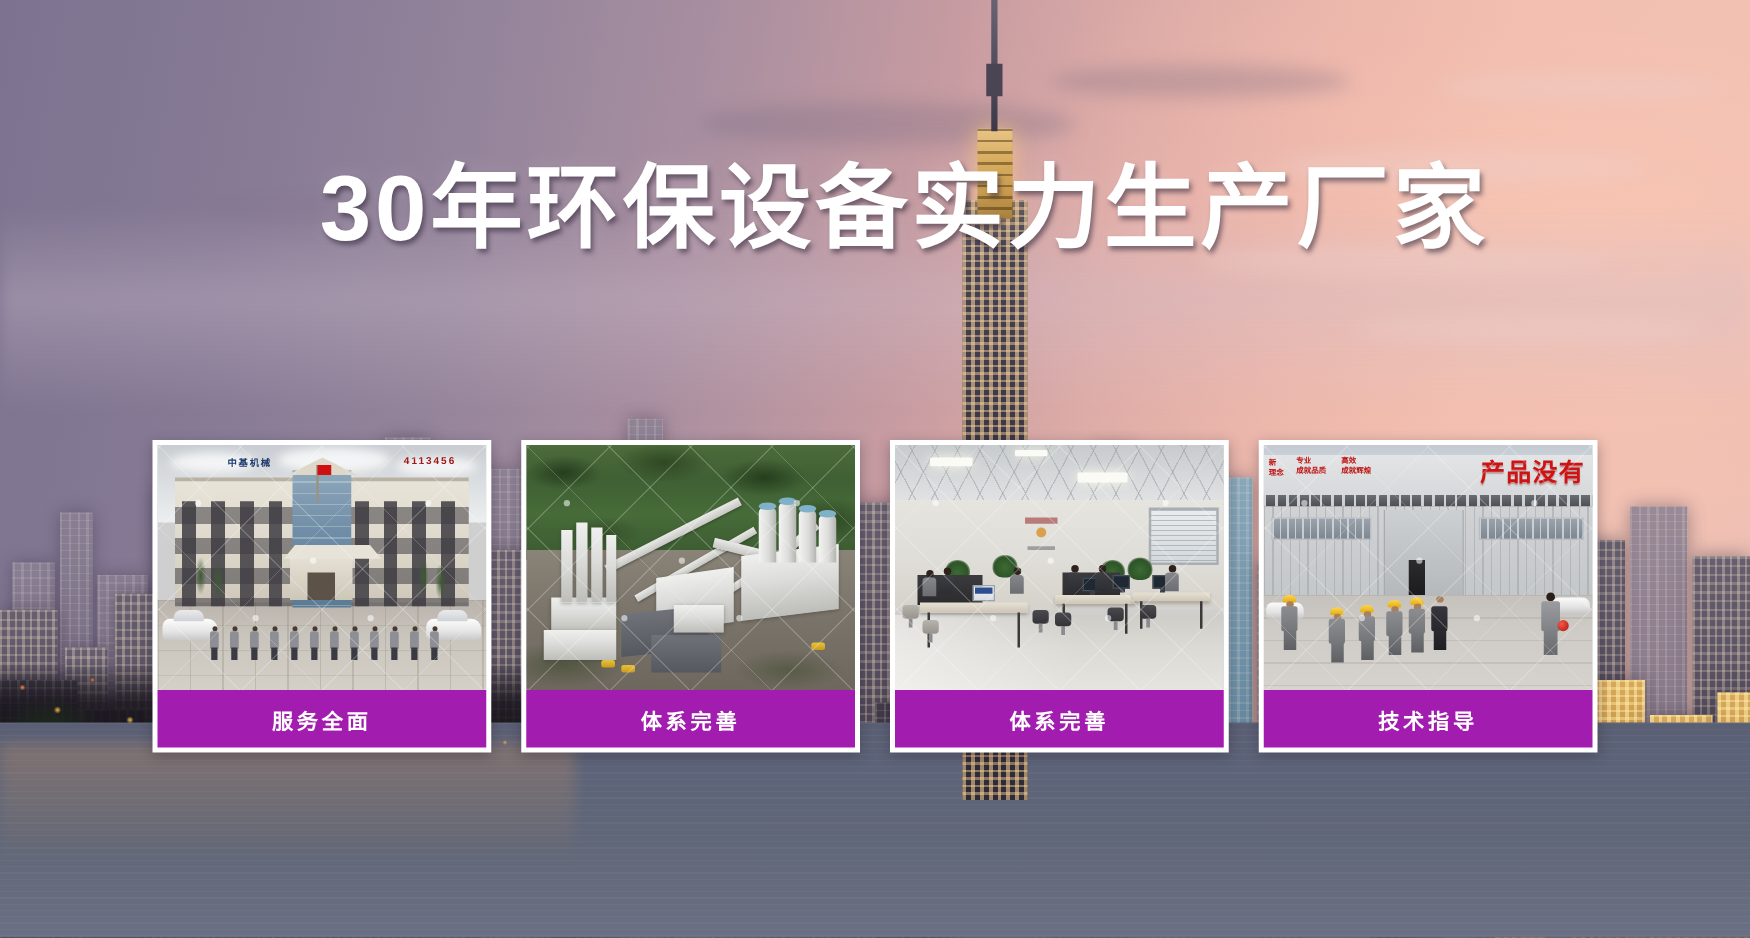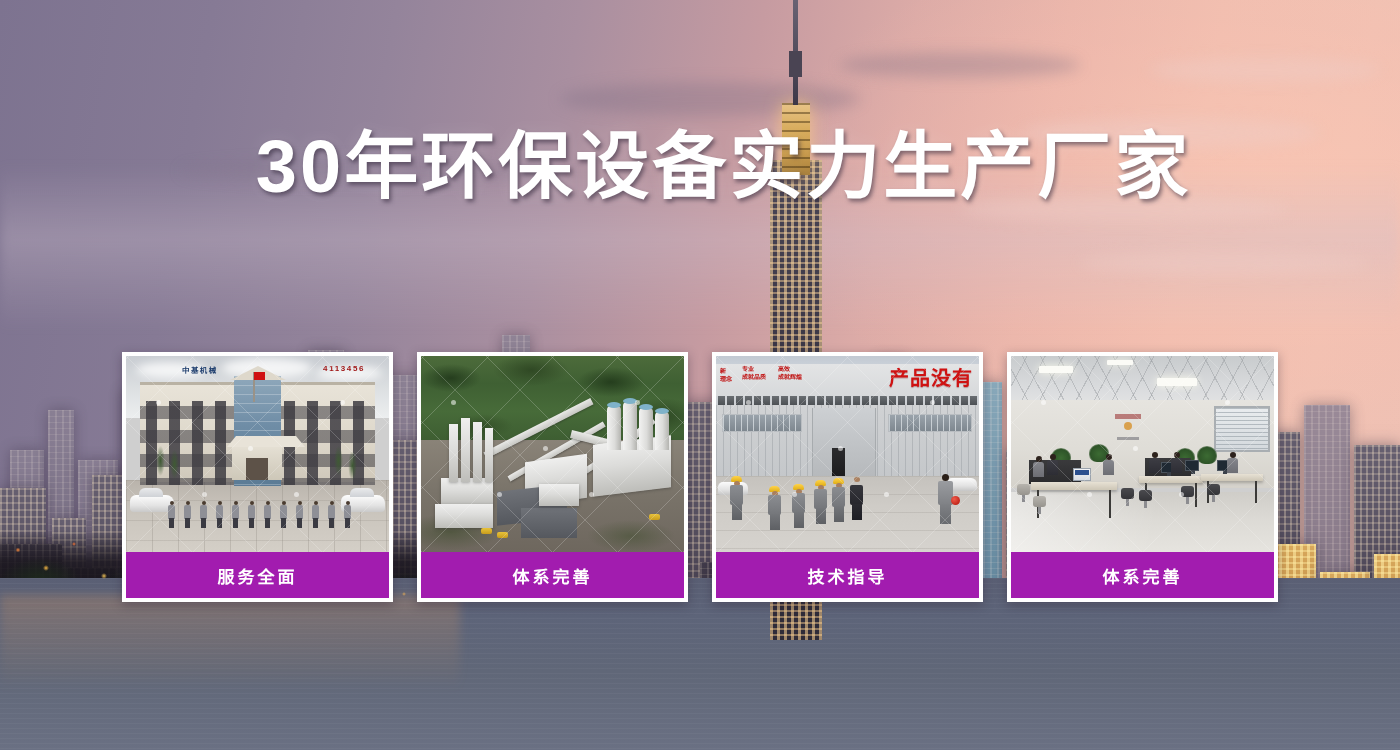--- a/index.html
+++ b/index.html
@@ -745,93 +745,20 @@
         <div class="wm-dot" style="left:122px; top:90px;"></div>
         <div class="wm-dot" style="left:214px; top:44px;"></div>
         <div class="wm-dot" style="left:76px; top:136px;"></div>
         <div class="wm-dot" style="left:168px; top:136px;"></div>
       </div>
       <div class="card-caption">体系完善</div>
     </div>
 
     <div class="card">
       <div class="card-photo">
-        <div class="p4-sky"></div>
-        <div class="p4-fac"></div>
-        <div class="p4-roofband"></div>
-
-        <div class="p4-red1">产品没有</div>
-        <div class="p4-small" style="left:4px;  top:12px;">新<br>理念</div>
-        <div class="p4-small" style="left:26px; top:10px;">专业<br>成就品质</div>
-        <div class="p4-small" style="left:62px; top:10px;">高效<br>成就辉煌</div>
-
-        <div class="p4-strip"></div>
-        <div class="p4-gate"></div>
-        <div class="p4-door"></div>
-        <div class="p4-winrow" style="left:6px;   top:58px; width:80px;"></div>
-        <div class="p4-winrow" style="left:172px; top:58px; width:84px;"></div>
-
-        <div class="p4-ground"></div>
-        <div class="p4-car" style="left:2px;   top:126px;"></div>
-        <div class="p4-car" style="right:2px;  top:122px;"></div>
-
-        <div class="p4-worker" style="left:14px;  top:120px;">
-            <i class="helm"></i>
-            <i class="hd"></i>
-            <i class="bd"></i>
-            <i class="lg"></i>
-          </div>
-        <div class="p4-worker" style="left:52px;  top:130px;">
-            <i class="helm"></i>
-            <i class="hd"></i>
-            <i class="bd"></i>
-            <i class="lg"></i>
-          </div>
-        <div class="p4-worker" style="left:76px;  top:128px;">
-            <i class="helm"></i>
-            <i class="hd"></i>
-            <i class="bd"></i>
-            <i class="lg"></i>
-          </div>
-        <div class="p4-worker" style="left:98px;  top:124px;">
-            <i class="helm"></i>
-            <i class="hd"></i>
-            <i class="bd"></i>
-            <i class="lg"></i>
-          </div>
-        <div class="p4-worker" style="left:116px; top:122px;">
-            <i class="helm"></i>
-            <i class="hd"></i>
-            <i class="bd"></i>
-            <i class="lg"></i>
-          </div>
-        <div class="p4-worker nohat dark" style="left:134px; top:120px;">
-            <i class="hd"></i>
-            <i class="bd"></i>
-            <i class="lg"></i>
-          </div>
-        <div class="p4-mgr" style="right:26px; top:118px;">
-            <i class="hd"></i>
-            <i class="bd"></i>
-            <i class="lg"></i>
-            <i class="helmet"></i>
-          </div>
-
-        <div class="wm"></div>
-        <div class="wm-dot" style="left:30px; top:44px;"></div>
-        <div class="wm-dot" style="left:122px; top:90px;"></div>
-        <div class="wm-dot" style="left:214px; top:44px;"></div>
-        <div class="wm-dot" style="left:76px; top:136px;"></div>
-        <div class="wm-dot" style="left:168px; top:136px;"></div>
-      </div>
-      <div class="card-caption">技术指导</div>
-    </div>
-
-    <div class="card">
-      <div class="card-photo">
         <div class="p3-ceil"></div>
         <div class="p3-light" style="left:28px;  top:10px; width:34px; height:7px;"></div>
         <div class="p3-light" style="left:146px; top:22px; width:40px; height:8px;"></div>
         <div class="p3-light" style="left:96px;  top:4px;  width:26px; height:5px;"></div>
         <div class="p3-wall"></div>
         <div class="p3-floor"></div>
         <div class="p3-window"></div>
 
         <div class="p3-poster">
             <i class="tx"></i>
@@ -917,14 +844,87 @@
         <div class="wm"></div>
         <div class="wm-dot" style="left:30px; top:44px;"></div>
         <div class="wm-dot" style="left:122px; top:90px;"></div>
         <div class="wm-dot" style="left:214px; top:44px;"></div>
         <div class="wm-dot" style="left:76px; top:136px;"></div>
         <div class="wm-dot" style="left:168px; top:136px;"></div>
       </div>
       <div class="card-caption">体系完善</div>
     </div>
 
+    <div class="card">
+      <div class="card-photo">
+        <div class="p4-sky"></div>
+        <div class="p4-fac"></div>
+        <div class="p4-roofband"></div>
+
+        <div class="p4-red1">产品没有</div>
+        <div class="p4-small" style="left:4px;  top:12px;">新<br>理念</div>
+        <div class="p4-small" style="left:26px; top:10px;">专业<br>成就品质</div>
+        <div class="p4-small" style="left:62px; top:10px;">高效<br>成就辉煌</div>
+
+        <div class="p4-strip"></div>
+        <div class="p4-gate"></div>
+        <div class="p4-door"></div>
+        <div class="p4-winrow" style="left:6px;   top:58px; width:80px;"></div>
+        <div class="p4-winrow" style="left:172px; top:58px; width:84px;"></div>
+
+        <div class="p4-ground"></div>
+        <div class="p4-car" style="left:2px;   top:126px;"></div>
+        <div class="p4-car" style="right:2px;  top:122px;"></div>
+
+        <div class="p4-worker" style="left:14px;  top:120px;">
+            <i class="helm"></i>
+            <i class="hd"></i>
+            <i class="bd"></i>
+            <i class="lg"></i>
+          </div>
+        <div class="p4-worker" style="left:52px;  top:130px;">
+            <i class="helm"></i>
+            <i class="hd"></i>
+            <i class="bd"></i>
+            <i class="lg"></i>
+          </div>
+        <div class="p4-worker" style="left:76px;  top:128px;">
+            <i class="helm"></i>
+            <i class="hd"></i>
+            <i class="bd"></i>
+            <i class="lg"></i>
+          </div>
+        <div class="p4-worker" style="left:98px;  top:124px;">
+            <i class="helm"></i>
+            <i class="hd"></i>
+            <i class="bd"></i>
+            <i class="lg"></i>
+          </div>
+        <div class="p4-worker" style="left:116px; top:122px;">
+            <i class="helm"></i>
+            <i class="hd"></i>
+            <i class="bd"></i>
+            <i class="lg"></i>
+          </div>
+        <div class="p4-worker nohat dark" style="left:134px; top:120px;">
+            <i class="hd"></i>
+            <i class="bd"></i>
+            <i class="lg"></i>
+          </div>
+        <div class="p4-mgr" style="right:26px; top:118px;">
+            <i class="hd"></i>
+            <i class="bd"></i>
+            <i class="lg"></i>
+            <i class="helmet"></i>
+          </div>
+
+        <div class="wm"></div>
+        <div class="wm-dot" style="left:30px; top:44px;"></div>
+        <div class="wm-dot" style="left:122px; top:90px;"></div>
+        <div class="wm-dot" style="left:214px; top:44px;"></div>
+        <div class="wm-dot" style="left:76px; top:136px;"></div>
+        <div class="wm-dot" style="left:168px; top:136px;"></div>
+      </div>
+      <div class="card-caption">技术指导</div>
+    </div>
+
   </div>
 </div>
 
 </body></html>

